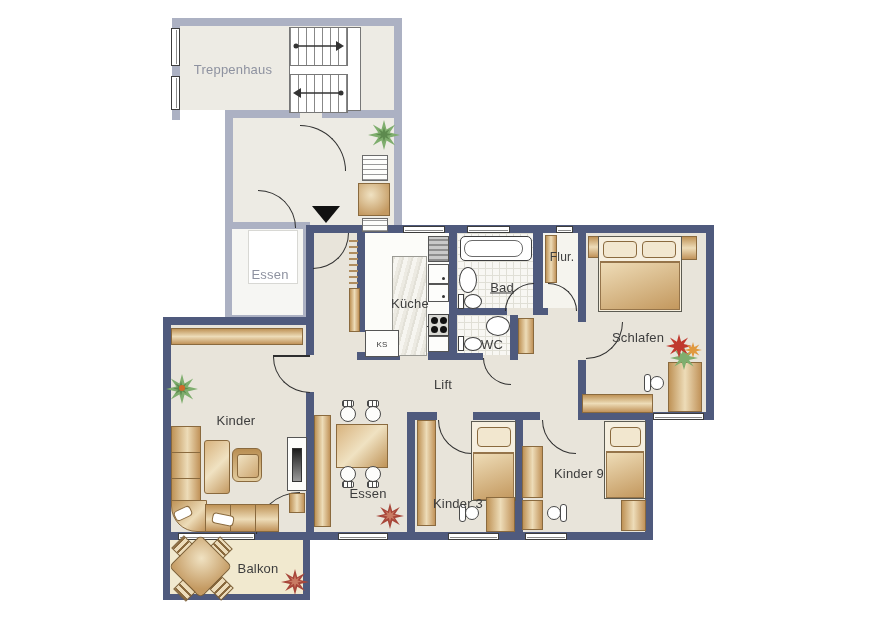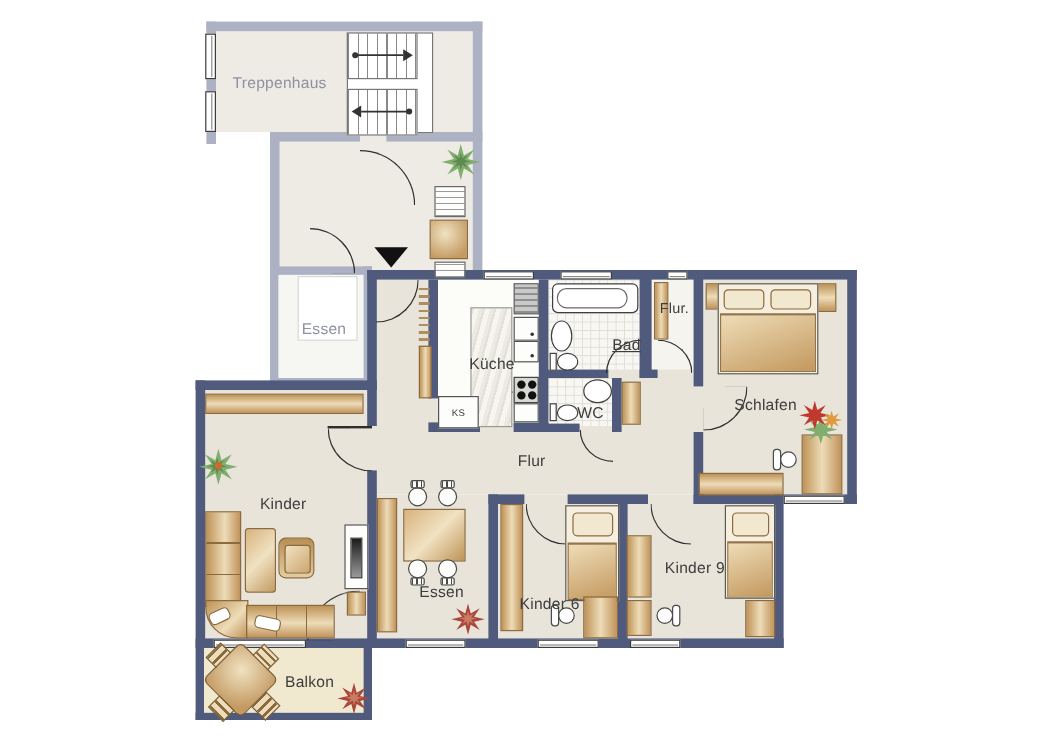--- a/index.html
+++ b/index.html
@@ -275,24 +275,24 @@
   <div class="bstripe" style="left:176px;top:578px;width:24px;height:18px;transform:rotate(-45deg);"></div>
   <div class="bstripe" style="left:207px;top:577px;width:24px;height:18px;transform:rotate(45deg);"></div>
   <div class="abs" style="left:178px;top:544px;width:45px;height:45px;transform:rotate(45deg);border:1px solid #7c5f36;border-radius:5px;background:radial-gradient(circle at 38% 35%,#f0e2c2,#c49a62 80%);box-sizing:border-box;"></div>
   <div class="burst" style="left:281px;top:569px;width:28px;height:26px;background:#a8473a;"></div>
   <div class="burst" style="left:288px;top:575px;width:14px;height:13px;background:#c97b63;"></div>
 
   <div class="lbl gray" style="left:233px;top:69px;">Treppenhaus</div>
   <div class="lbl gray" style="left:270px;top:274px;">Essen</div>
   <div class="lbl" style="left:410px;top:303px;">Küche</div>
   <div class="lbl tiny" style="left:382px;top:344px;">KS</div>
-  <div class="lbl" style="left:522px;top:287px;text-decoration:underline;">Bad</div>
+  <div class="lbl" style="left:502px;top:287px;text-decoration:underline;">Bad</div>
   <div class="lbl" style="left:492px;top:344px;">WC</div>
   <div class="lbl" style="left:562px;top:257px;font-size:12px;">Flur.</div>
   <div class="lbl" style="left:638px;top:337px;">Schlafen</div>
-  <div class="lbl" style="left:443px;top:384px;">Flur</div>
+  <div class="lbl" style="left:443px;top:384px;">Lift</div>
   <div class="lbl" style="left:236px;top:420px;">Kinder</div>
   <div class="lbl" style="left:368px;top:493px;">Essen</div>
-  <div class="lbl" style="left:458px;top:503px;">Kinder 6</div>
+  <div class="lbl" style="left:458px;top:503px;">Kinder 3</div>
   <div class="lbl" style="left:579px;top:473px;">Kinder 9</div>
   <div class="lbl" style="left:258px;top:568px;">Balkon</div>
 
 </div>
 
 </body></html>

